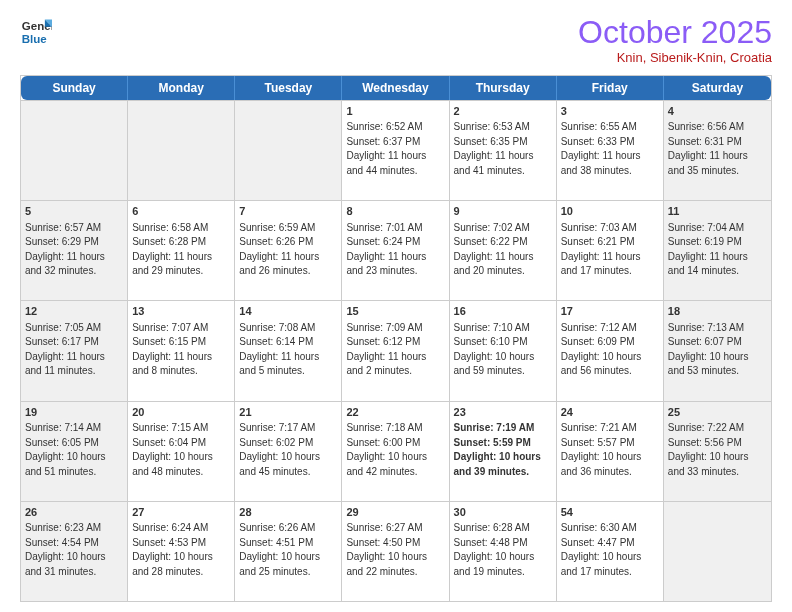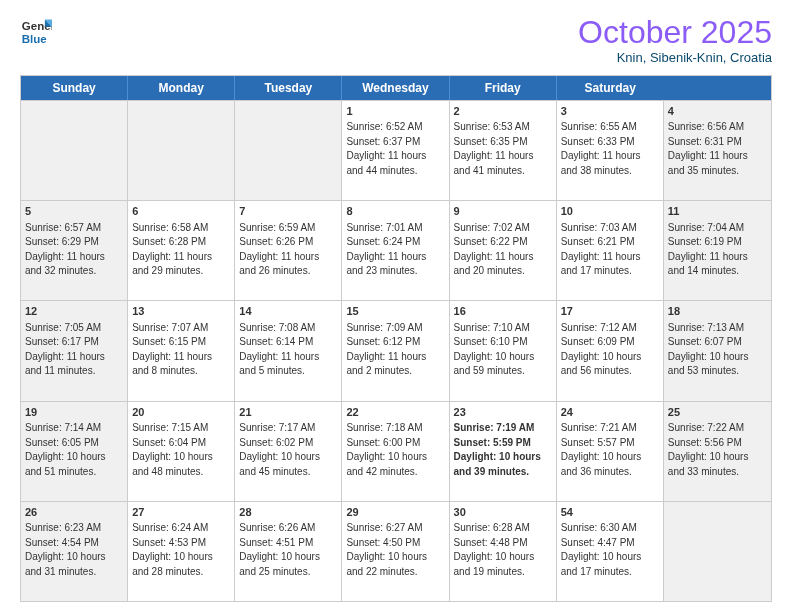--- a/index.html
+++ b/index.html
@@ -36,33 +36,34 @@
       text-align: right;
     }
     .month-title {
       font-size: 32px;
       font-weight: 300;
       color: #8b5cf6;
       line-height: 1;
     }
     .subtitle {
       font-size: 13px;
-      color: #0c4a6e;
+      color: #b91c1c;
       margin-top: 2px;
     }
     .calendar {
       flex: 1;
       display: flex;
       flex-direction: column;
       border: 1px solid #ccc;
     }
     .cal-header {
       display: grid;
       grid-template-columns: repeat(7, 1fr);
       background: #2a6db5;
+      border-radius: 6px;
     }
     .cal-header-cell {
       color: #fff;
       font-size: 12px;
       font-weight: bold;
       text-align: center;
       padding: 5px 2px;
       border-right: 1px solid #4a8fd5;
     }
     .cal-header-cell:last-child { border-right: none; }
@@ -119,20 +120,21 @@
       <div class="subtitle">Knin, Sibenik-Knin, Croatia</div>
     </div>
   </div>
 
   <div class="calendar">
     <div class="cal-header">
     <div class="cal-header-cell">Sunday</div>
         <div class="cal-header-cell">Monday</div>
         <div class="cal-header-cell">Tuesday</div>
         <div class="cal-header-cell">Wednesday</div>
+        <div class="cal-header-cell">Thursday</div>
         <div class="cal-header-cell">Friday</div>
         <div class="cal-header-cell">Saturday</div>
       </div>
     <div class="cal-body">
     <div class="cal-row">
           <div class="cal-cell shaded empty"></div>
           <div class="cal-cell shaded empty"></div>
           <div class="cal-cell shaded empty"></div>
           <div class="cal-cell">
             <span class="day-num">1</span>

